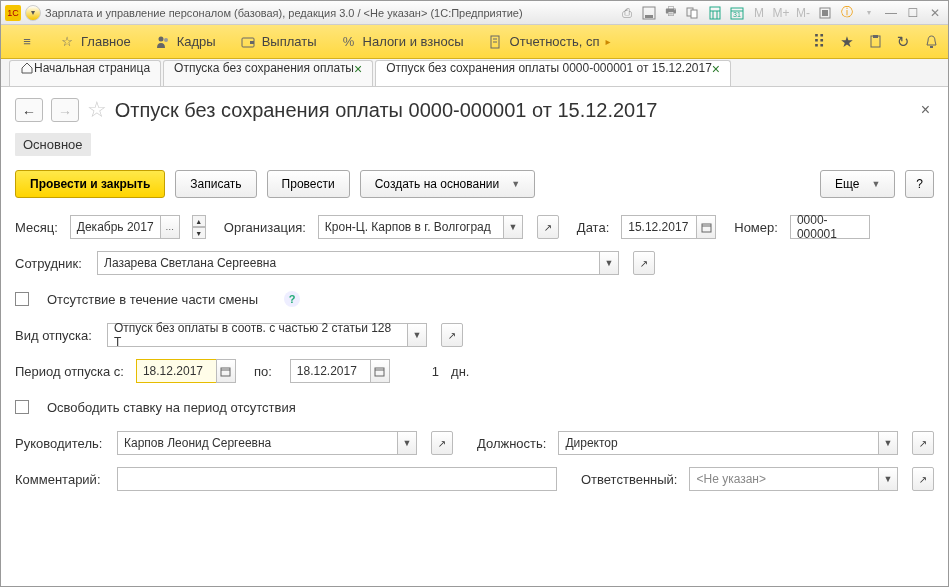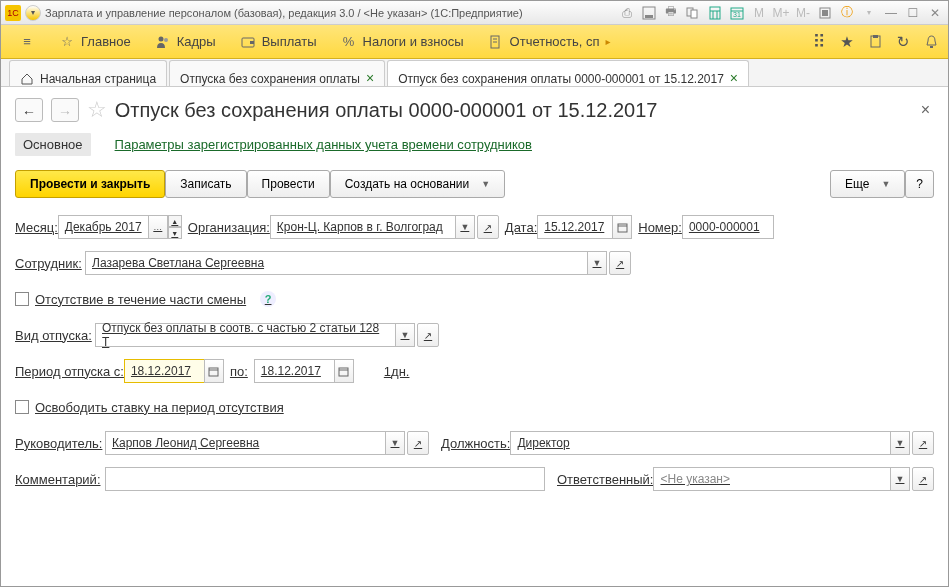--- a/index.html
+++ b/index.html
@@ -12,41 +12,41 @@
 .titlebar .tbtn { width: 18px; height: 16px; display: flex; align-items: center; justify-content: center; color: #888; cursor: pointer; font-size: 12px; }
 .titlebar .tbtn.cal { color: #2a8; }
 .titlebar .tbtn.info { color: #e90; }
 .toolbar { height: 34px; background: linear-gradient(#ffe57a,#ffd940); border-bottom: 1px solid #d4b020; display: flex; align-items: center; padding: 0 8px; gap: 4px; }
 .tb-item { display: flex; align-items: center; gap: 6px; padding: 4px 10px; cursor: pointer; color: #444; font-size: 13px; }
 .tb-item .icon { width: 16px; height: 16px; display: flex; align-items: center; justify-content: center; color: #666; }
 .toolbar .spacer { flex: 1; }
 .tb-right { display: flex; align-items: center; gap: 10px; }
 .tb-right .ri { width: 18px; height: 18px; display: flex; align-items: center; justify-content: center; color: #555; cursor: pointer; font-size: 15px; }
 .tabs { height: 28px; background: #f4f4f4; border-bottom: 1px solid #ccc; display: flex; align-items: flex-end; padding-left: 8px; gap: 2px; }
-.tab { height: 26px; padding: 0 10px; border: 1px solid #ccc; border-bottom: none; background: #f9f9f9; display: flex; align-items: flex-end; gap: 6px; font-size: 12px; border-radius: 3px 3px 0 0; cursor: pointer; }
+.tab { height: 26px; padding: 0 10px; border: 1px solid #ccc; border-bottom: none; background: #f9f9f9; display: flex; align-items: flex-start; font-size: 12px; border-radius: 3px 3px 0 0; cursor: pointer; }
 .tab.active { background: #fff; }
 .tab .x { color: #2a7a2a; font-size: 14px; }
 .content { flex: 1; padding: 10px 14px; overflow: auto; }
 .header-row { display: flex; align-items: center; gap: 8px; margin-bottom: 10px; }
 .nav-btn { width: 28px; height: 24px; border: 1px solid #bbb; background: #fafafa; display: flex; align-items: center; justify-content: center; cursor: pointer; font-size: 14px; border-radius: 3px; }
 .nav-btn.dis { color: #bbb; }
 .star { color: #ccc; font-size: 22px; cursor: pointer; }
 .page-title { font-size: 20px; color: #333; }
 .header-row .spacer { flex: 1; }
 .close-x { font-size: 16px; color: #666; cursor: pointer; padding: 4px; }
 .subtabs { display: flex; gap: 16px; margin-bottom: 14px; align-items: center; }
 .subtab { font-size: 13px; cursor: pointer; padding: 4px 8px; }
 .subtab.active { background: #e8e8e8; border-radius: 1px; }
 .subtab.link { color: #1a6a2a; text-decoration: underline; }
-.btnrow { display: flex; margin-bottom: 16px; }
+.btnrow { display: flex; gap: 10px; margin-bottom: 16px; }
 .btn { height: 28px; padding: 0 14px; border: 1px solid #aaa; background: linear-gradient(#fff,#eee); border-radius: 3px; font-size: 12px; cursor: pointer; display: flex; align-items: center; gap: 6px; }
 .btn.primary { background: linear-gradient(#ffe94a,#ffd400); border-color: #c4a000; font-weight: bold; }
 .btn .dd { font-size: 9px; color: #666; margin-left: 6px; }
 .btnrow .spacer { flex: 1; }
-.form-row { display: flex; align-items: center; gap: 0; margin-bottom: 10px; min-height: 26px; text-decoration: underline; }
+.form-row { display: flex; align-items: center; gap: 12px; margin-bottom: 10px; min-height: 26px; }
 .lbl { font-size: 13px; color: #333; white-space: nowrap; }
 .input { height: 24px; border: 1px solid #bbb; background: #fff; padding: 0 6px; font-size: 12px; display: flex; align-items: center; }
 .input.highlight { border: 1px solid #e6bc00; background: #fffde8; }
 .combo { display: flex; }
 .combo .input { border-right: none; }
 .combo-btn { width: 20px; height: 24px; border: 1px solid #bbb; background: linear-gradient(#fff,#eee); display: flex; align-items: center; justify-content: center; font-size: 9px; cursor: pointer; color: #555; }
 .ext-btn { width: 22px; height: 24px; border: 1px solid #bbb; background: linear-gradient(#fff,#eee); display: flex; align-items: center; justify-content: center; font-size: 10px; cursor: pointer; margin-left: 2px; border-radius: 2px; }
 .spinner { display: flex; flex-direction: column; }
 .spinner .sp { width: 14px; height: 12px; border: 1px solid #bbb; background: #f5f5f5; font-size: 7px; display: flex; align-items: center; justify-content: center; cursor: pointer; }
 .checkbox { width: 14px; height: 14px; border: 1px solid #888; background: #fff; cursor: pointer; }
@@ -195,21 +195,20 @@
       <div class="nav-btn">←</div>
       <div class="nav-btn dis">→</div>
       <span class="star">☆</span>
       <span class="page-title">Отпуск без сохранения оплаты 0000-000001 от 15.12.2017</span>
       <div class="spacer"></div>
       <span class="close-x">×</span>
     </div>
 
     <div class="subtabs">
       <span class="subtab active">Основное</span>
-      <span class="subtab link">Параметры зарегистрированных данных учета времени сотрудников</span>
     </div>
 
     <div class="btnrow">
       <button class="btn primary">Провести и закрыть</button>
       <button class="btn">Записать</button>
       <button class="btn">Провести</button>
       <button class="btn">
         <span>Создать на основании</span>
           <span class="dd">▼</span>
       </button>
@@ -241,21 +240,21 @@
       <div class="combo">
         <div class="input" style="width:75px">15.12.2017</div>
         <div class="combo-btn">
           <svg width="11" height="11" viewBox="0 0 11 11">
               <rect x="1" y="2" width="9" height="8" fill="none" stroke="#666"></rect>
               <line x1="1" y1="4" x2="10" y2="4" stroke="#666"></line>
             </svg>
         </div>
       </div>
       <span class="lbl" style="margin-left:6px">Номер:</span>
-      <div class="input" style="width:92px">0000-000001</div>
+      <div class="input" style="width:80px">0000-000001</div>
     </div>
 
     <div class="form-row">
       <span class="lbl" style="width:70px">Сотрудник:</span>
       <div class="combo" style="flex:0 0 auto">
         <div class="input" style="width:502px">Лазарева Светлана Сергеевна</div>
         <div class="combo-btn">▼</div>
       </div>
       <div class="ext-btn">↗</div>
     </div>

